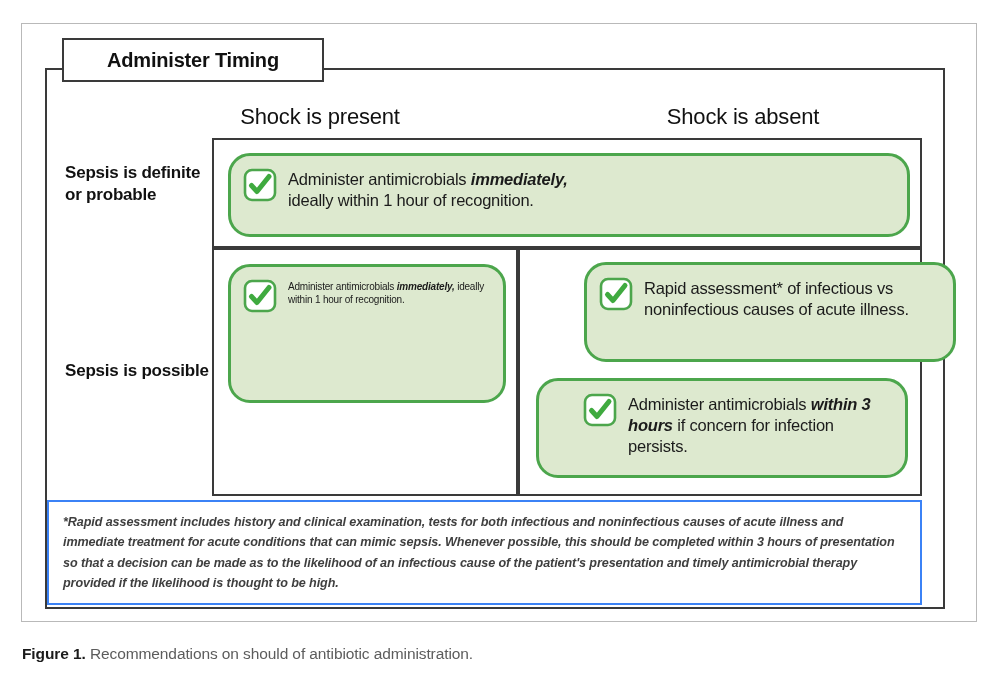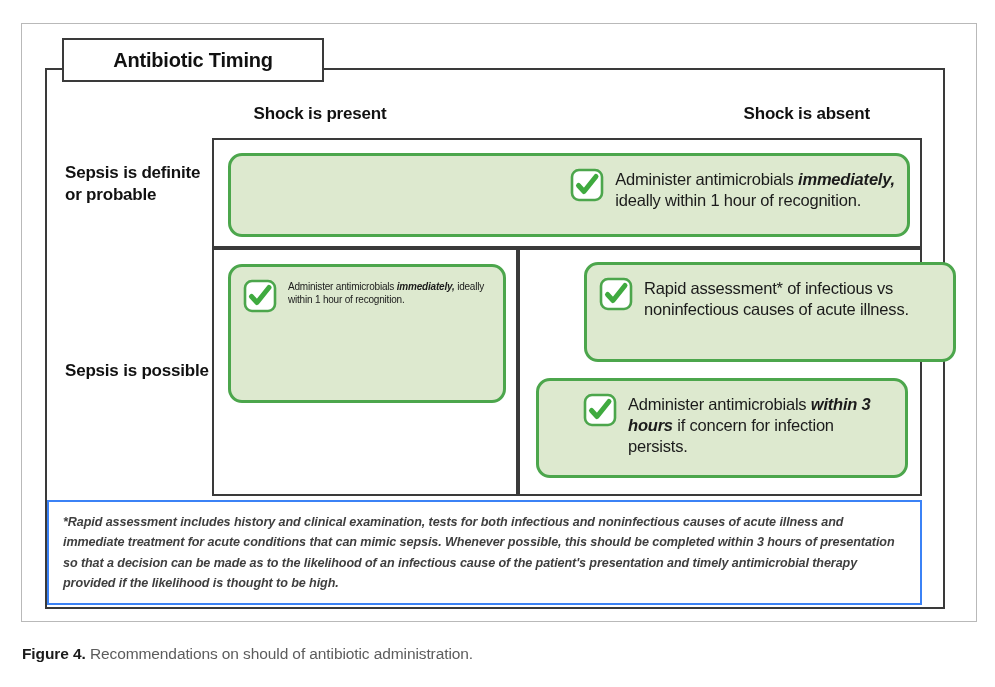--- a/index.html
+++ b/index.html
@@ -71,28 +71,28 @@
     font-size: 20px;
     font-weight: bold;
     color: #111111;
     letter-spacing: -0.2px;
   }
 
   
   .col-header {
     position: absolute;
     top: 104px;
-    font-size: 17px;
-    font-weight: bold;
+    font-size: 22px;
+    font-weight: normal;
     color: #111111;
     text-align: center;
     letter-spacing: -0.2px;
   }
   .col-header.shock-present { left: 212px; width: 216px; }
-  .col-header.shock-absent  { left: 570px; width: 300px; text-align: right; }
+  .col-header.shock-absent  { left: 593px; width: 300px; }
 
   
   .matrix {
     position: absolute;
     left: 47px;
     top: 138px;
     width: 875px;
     height: 358px;
   }
   .row-label-col {
@@ -128,25 +128,24 @@
   .cell.r2-left { left: 165px; top: 110px; width: 306px; height: 248px; }
   
   .cell.r2-right{ left: 471px; top: 110px; width: 404px; height: 248px; }
 
   
   .rec-box {
     position: absolute;
     box-sizing: border-box;
     background: #dde9cf;
     border: 3px solid #4ca64c;
-    border-radius: 14px;
+    border-radius: 22px;
     display: flex;
     align-items: flex-start;
     padding: 11px 12px 11px 12px;
-    justify-content: flex-end;
   }
   .rec-box.b1 { left: 14px; top: 13px;  width: 682px; height: 84px; }
   .rec-box.b2 { left: 14px; top: 14px;  width: 278px; height: 139px; }
   .rec-box.b3 { left: 16px; top: 12px;  width: 372px; height: 100px; margin-left: 48px; }
   .rec-box.b4 { left: 16px; top: 128px; width: 372px; height: 100px; padding-left: 44px; }
 
   .check-icon {
     flex: 0 0 auto;
     width: 34px;
     height: 34px;
@@ -208,21 +207,21 @@
 <body>
 
 <div id="figure-root">
 
   <div class="outer-frame"></div>
 
   <div class="inner-frame"></div>
   <div class="frame-gap"></div>
 
   <div class="title-box">
-    <span class="title-text">Antibiotic Timing</span>
+    <span class="title-text">Administer Timing</span>
   </div>
 
   <div class="col-header shock-present">Shock is present</div>
   <div class="col-header shock-absent">Shock is absent</div>
 
   <div class="matrix">
 
     <div class="row-label-col">
       <div class="row-label r1">Sepsis is definite or probable</div>
       <div class="row-label r2">Sepsis is possible</div>
@@ -275,16 +274,16 @@
       </div>
 
     </div>
   </div>
 
   <div class="footnote-box">
     <div class="footnote-text">*Rapid assessment includes history and clinical examination, tests for both infectious and noninfectious causes of acute illness and immediate treatment for acute conditions that can mimic sepsis. Whenever possible, this should be completed within 3 hours of presentation so that a decision can be made as to the likelihood of an infectious cause of the patient's presentation and timely antimicrobial therapy provided if the likelihood is thought to be high.</div>
   </div>
 
   <div class="caption">
-    <span class="caption-label">Figure 4.</span><span> Recommendations on should of antibiotic administration.</span>
+    <span class="caption-label">Figure 1.</span><span> Recommendations on should of antibiotic administration.</span>
   </div>
 
 </div>
 
 </body></html>

